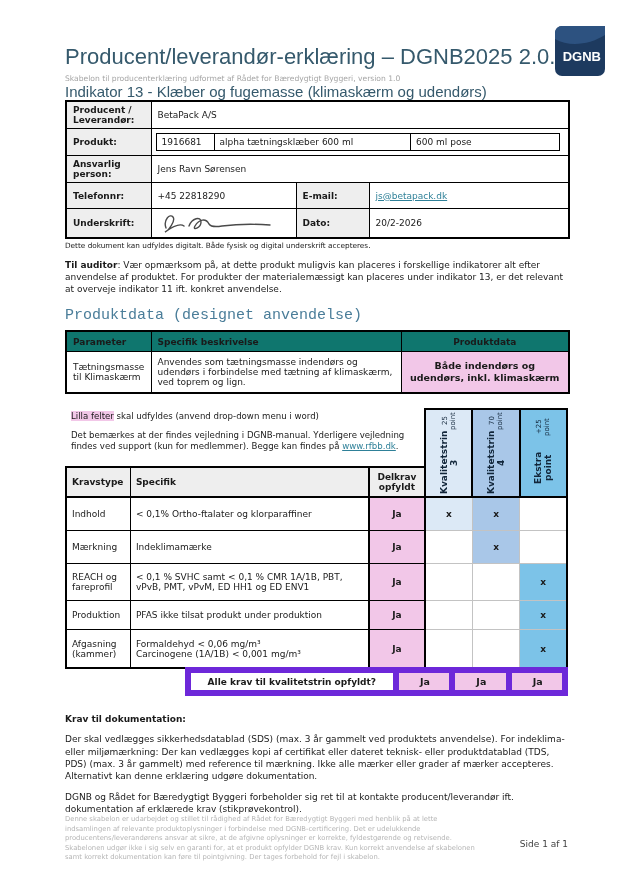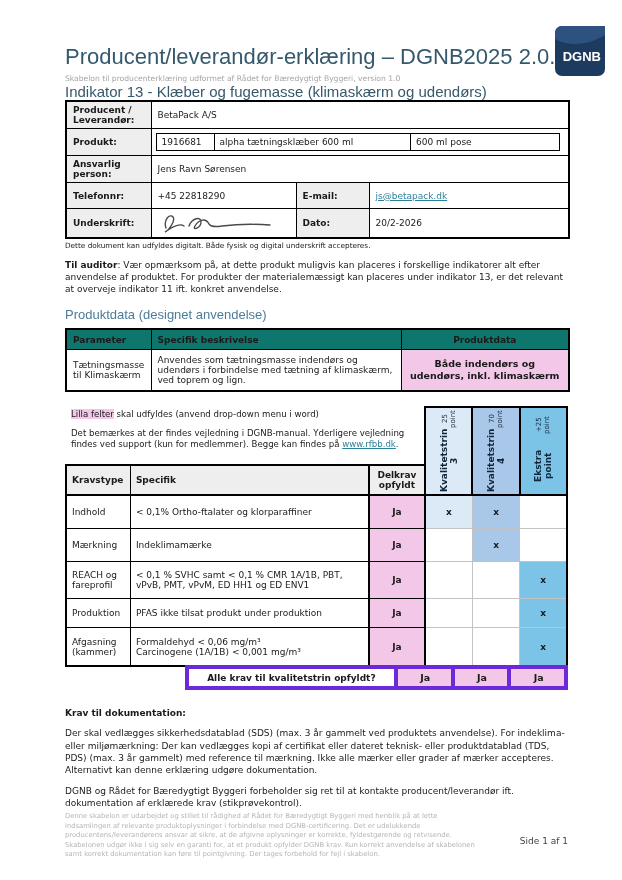--- a/index.html
+++ b/index.html
@@ -20,22 +20,22 @@
     font-size:22px; font-weight:400; color:#35596c;
     margin-top:18px; letter-spacing:0px;
   }
   .doc-subtitle { font-size:7.6px; color:#a6a6a6; margin-top:4px; }
   .logo { position:absolute; top:26px; right:17px; width:50px; height:50px; }
   .h2 {
     font-family:"Liberation Sans", sans-serif;
     font-size:15px; font-weight:400; color:#35596c; margin-top:0;
   }
   .h3 {
-    font-family:Liberation Sans, sans-serif;
-    font-size:13px; font-weight:400; color:#4a7d99; margin-top:12px;
+    font-family:Liberation Mono, monospace;
+    font-size:15px; font-weight:400; color:#4a7d99; margin-top:12px;
   }
   
   table { border-collapse:collapse; table-layout:fixed; width:503px; }
   td { border:1px solid #000; font-size:9px; padding:3px 6px; vertical-align:middle; }
   .lbl { background:#eeeeee; font-weight:bold; }
   .outer-t { border-top:2px solid #000; } .outer-b { border-bottom:2px solid #000; }
   .outer-l { border-left:2px solid #000; } .outer-r { border-right:2px solid #000; }
   
   .info-tbl { }
   .info-tbl td { height:26px; }
@@ -74,21 +74,21 @@
   .req-hdr td { background:#eeeeee; font-weight:bold; height:30px; }
   .req-hdr .c { text-align:center; }
   .cell-ja { background:#f2c7e8; font-weight:bold; text-align:center;
              border-left:2px solid #000; border-right:2px solid #000; }
   .mx { border:1px solid #c3c3c3; text-align:center; font-weight:bold; font-size:9px; }
   .mx.last { border-right:2px solid #000; }
   .pre { white-space:pre-line; }
   .row-h34 td { height:33px; } .row-h38 td { height:37px; } .row-h30 td { height:29px; } .row-h40 td { height:39px; }
   
   .sum-tbl { width:auto; margin-left:120px; margin-top:-2px; }
-  .sum-tbl td { border:4px solid #6d28d9; height:20px;text-align:center; }
+  .sum-tbl td { border:6px solid #6d28d9; height:20px;text-align:center; }
   .sum-lbl { width:173px; font-weight:bold; text-align:center; font-size:9px; }
   .sum-ja { width:47px; background:#f2c7e8; font-weight:bold; font-size:9.5px; padding-left:8px; }
   
   .doc-head { font-size:9px; font-weight:bold; margin-top:18px; }
   .doc-p { font-size:9px; line-height:1.35; margin-top:9px; }
   
   .footer { margin-top:auto; display:flex; align-items:flex-end; padding-bottom:8px; }
   .disclaimer { width:420px; font-size:6.8px; line-height:1.4; color:#b5b5b5; }
   .pageno { margin-left:auto; font-size:9px; color:#3f3f3f; padding-bottom:14px; }
 </style>

